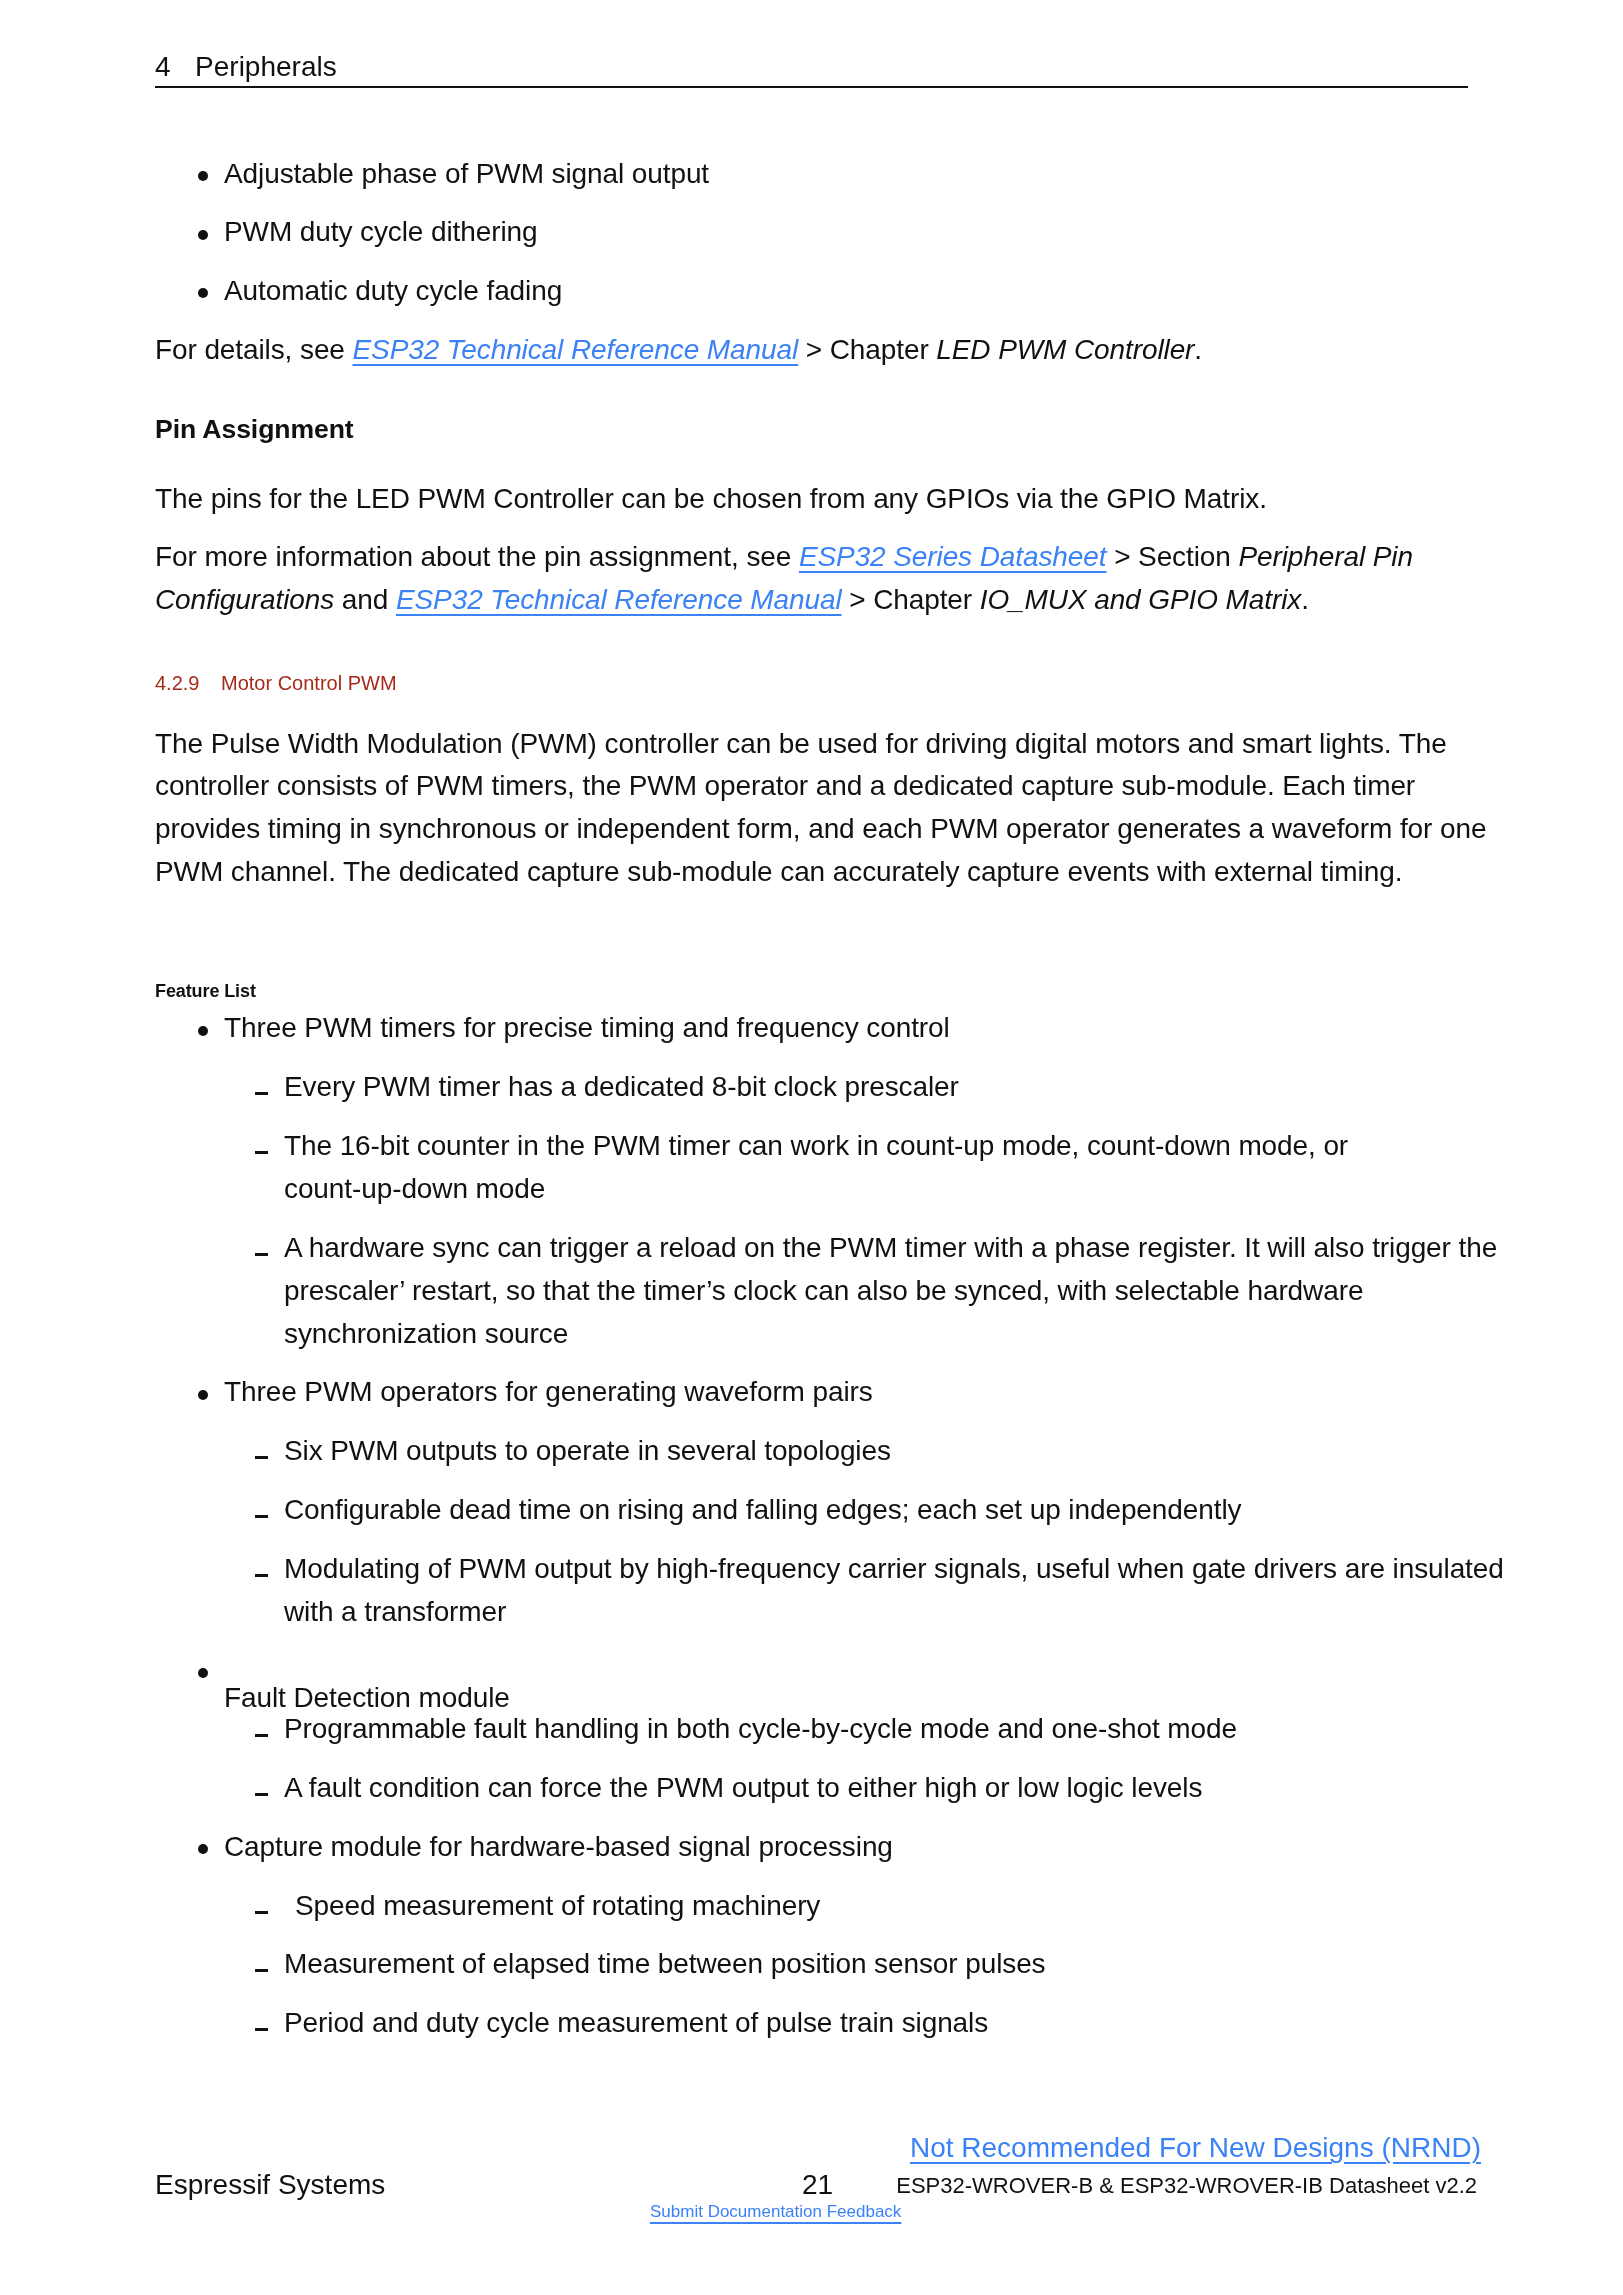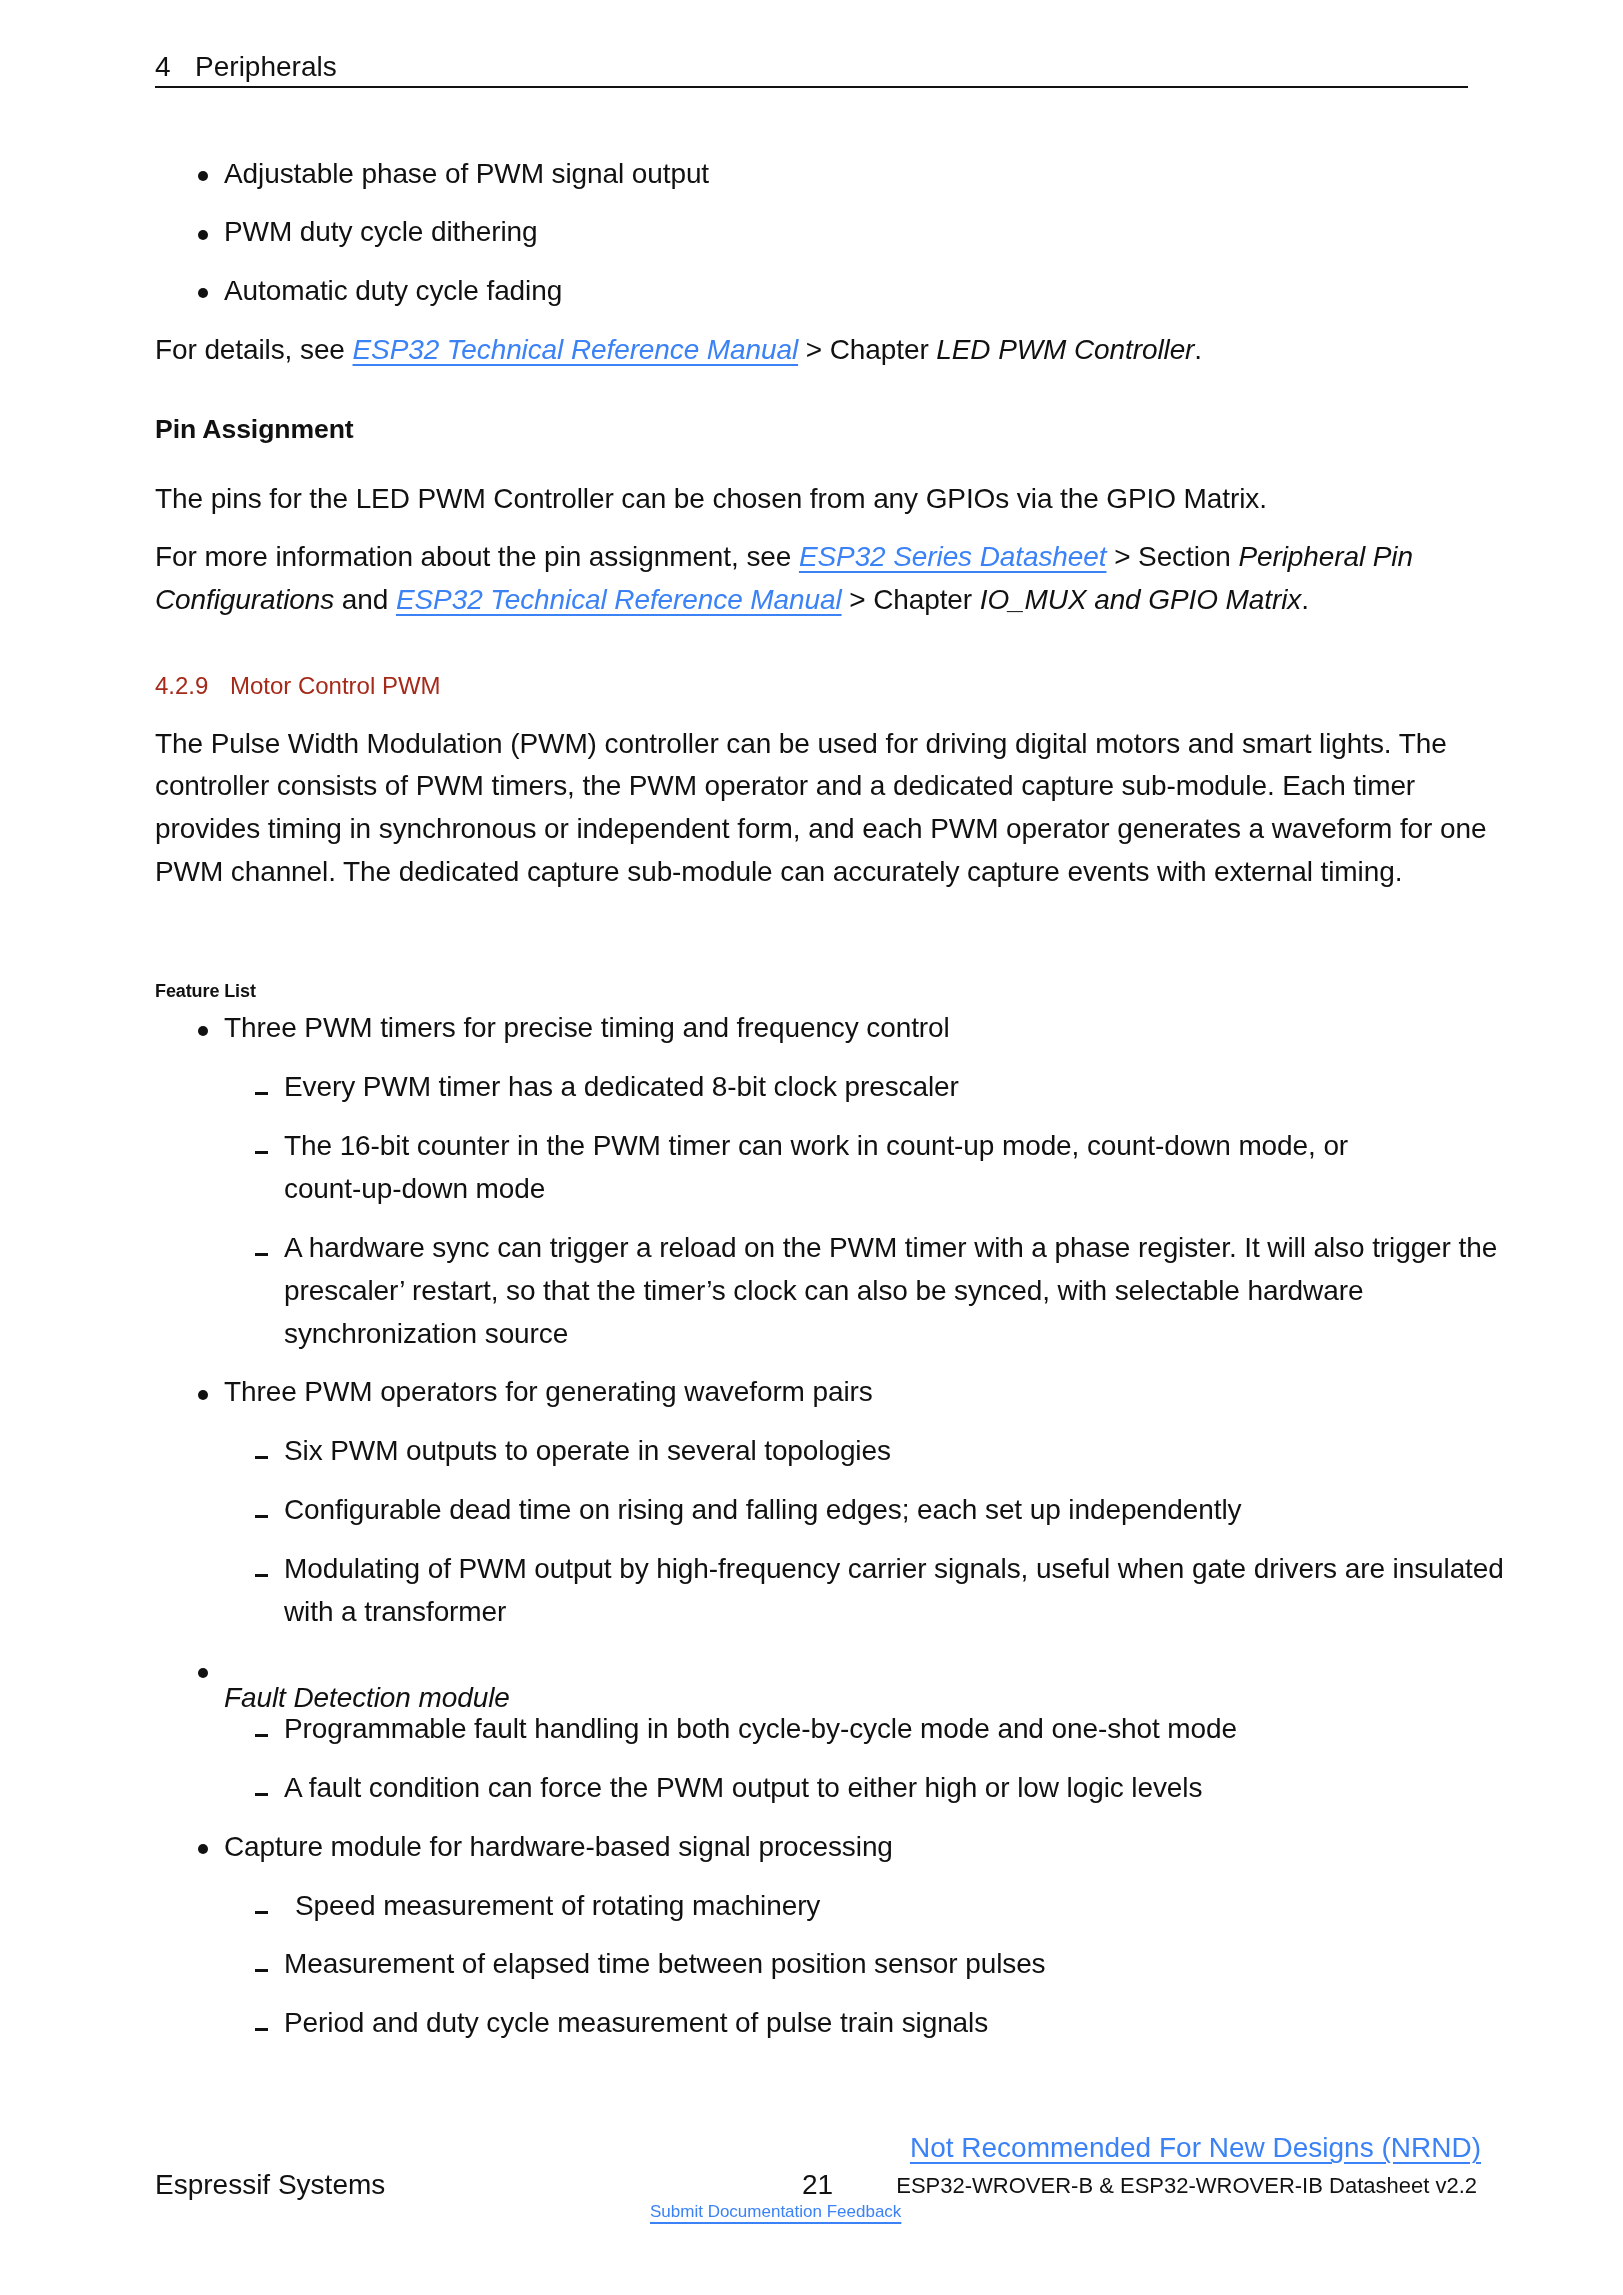--- a/index.html
+++ b/index.html
@@ -5,21 +5,21 @@
   html, body { margin: 0; padding: 0; background: #ffffff; }
   body { width: 1623px; height: 2295px; position: relative; overflow: hidden;
          font-family: "Liberation Sans", "DejaVu Sans", sans-serif; color: #111111; }
   .abs { position: absolute; white-space: nowrap; }
   .txt { font-size: 28px; line-height: 1; letter-spacing: -0.1px; }
   .hdr { font-size: 28px; }
   .rule { position: absolute; left: 155px; width: 1313px; top: 86px; height: 2px; background: #111; }
   .bold { font-weight: bold; }
   .it { font-style: italic; }
   .link { color: #3b82f6; text-decoration: underline; text-decoration-thickness: 1.5px; text-underline-offset: 5.1px; }
-  .sec { color: #A52A1A; font-size: 24px; }
+  .sec { color: #A52A1A; font-size: 20px; }
   .bullet { position: absolute; width: 10.2px; height: 10.2px; border-radius: 50%; background: #111; }
   .dash { position: absolute; width: 13.3px; height: 2.6px; background: #111; }
   .foot { font-size: 28px; }
   .foot-sm { font-size: 22px; text-align: right; }
 </style>
 </head>
 <body>
 
 <div class="abs hdr" style="left:155px; top:51px;">
   <span>4</span><span style="display:inline-block;width:24.5px"></span><span>Peripherals</span>
@@ -79,21 +79,21 @@
 <div class="abs txt" style="left:284px; top:1437px;">Six PWM outputs to operate in several topologies</div>
 
 <div class="dash" style="left:255px; top:1515px;"></div>
 <div class="abs txt" style="left:284px; top:1496px;">Configurable dead time on rising and falling edges; each set up independently</div>
 
 <div class="dash" style="left:255px; top:1574px;"></div>
 <div class="abs txt" style="left:284px; top:1555px;">Modulating of PWM output by high-frequency carrier signals, useful when gate drivers are insulated</div>
 <div class="abs txt" style="left:284px; top:1598px;">with a transformer</div>
 
 <div class="bullet" style="left:198px; top:1668px;"></div>
-<div class="abs txt" style="left:224px; top:1684px;font-style:italic;">Fault Detection module</div>
+<div class="abs txt" style="left:224px; top:1684px;">Fault Detection module</div>
 
 <div class="dash" style="left:255px; top:1734px;"></div>
 <div class="abs txt" style="left:284px; top:1715px;">Programmable fault handling in both cycle-by-cycle mode and one-shot mode</div>
 
 <div class="dash" style="left:255px; top:1793px;"></div>
 <div class="abs txt" style="left:284px; top:1774px;">A fault condition can force the PWM output to either high or low logic levels</div>
 
 <div class="bullet" style="left:198px; top:1844px;"></div>
 <div class="abs txt" style="left:224px; top:1833px;">Capture module for hardware-based signal processing</div>
 

